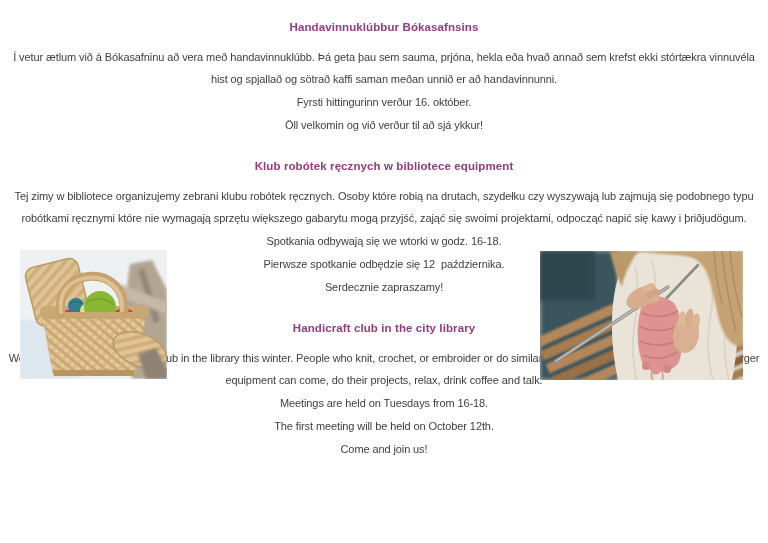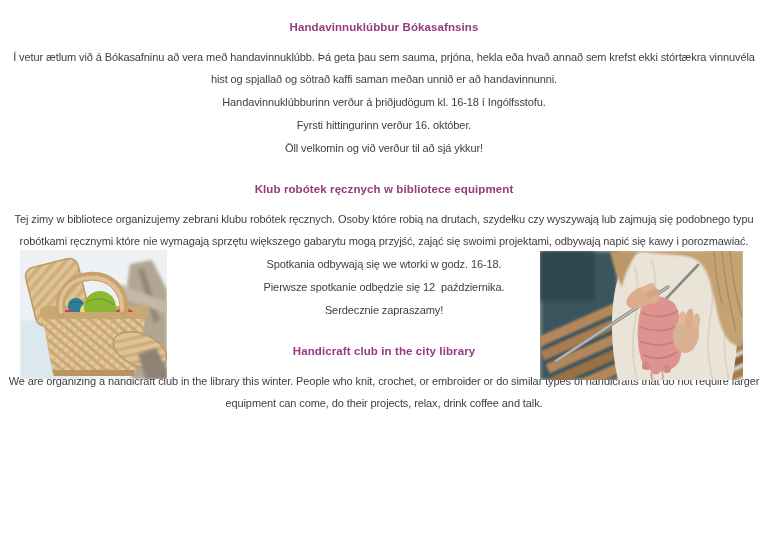--- a/index.html
+++ b/index.html
@@ -38,36 +38,38 @@
   .photo-right { left:540px; top:251px; width:203px; height:129px; }
 </style>
 </head>
 <body>
 
 <div class="page">
 
   <div class="section-icelandic">
     <div class="heading">Handavinnuklúbbur Bókasafnsins</div>
     <p class="para">Í vetur ætlum við á Bókasafninu að vera með handavinnuklúbb. Þá geta þau sem sauma, prjóna, hekla eða hvað annað sem krefst ekki stórtækra vinnuvéla hist og spjallað og sötrað kaffi saman meðan unnið er að handavinnunni.</p>
-    <p class="para">Handavinnuklúbburinn verður á þriðjudögum kl. 16-18 í Ingólfsstofu.</p>
     <p class="para">Fyrsti hittingurinn verður 16. október.</p>
     <p class="para">Öll velkomin og við verður til að sjá ykkur!</p>
   </div>
 
   <div class="section-polish">
     <div class="heading">Klub robótek ręcznych w bibliotece equipment</div>
-    <p class="para">Tej zimy w bibliotece organizujemy zebrani klubu robótek ręcznych. Osoby które robią na drutach, szydełku czy wyszywają lub zajmują się podobnego typu robótkami ręcznymi które nie wymagają sprzętu większego gabarytu mogą przyjść, zająć się swoimi projektami, odbywają napić się kawy i porozmawiać.</p>
+    <p class="para">Tej zimy w bibliotece organizujemy zebrani klubu robótek ręcznych. Osoby które robią na drutach, szydełku czy wyszywają lub zajmują się podobnego typu robótkami ręcznymi które nie wymagają sprzętu większego gabarytu mogą przyjść, zająć się swoimi projektami, odpocząć napić się kawy i þriðjudögum.</p>
     <p class="para">Spotkania odbywają się we wtorki w godz. 16-18.</p>
     <p class="para">Pierwsze spotkanie odbędzie się 12  października.</p>
     <p class="para">Serdecznie zapraszamy!</p>
   </div>
 
   <div class="section-english">
     <div class="heading">Handicraft club in the city library</div>
     <p class="para">We are organizing a handicraft club in the library this winter. People who knit, crochet, or embroider or do similar types of handicrafts that do not require larger equipment can come, do their projects, relax, drink coffee and talk.</p>
+    <p class="para">Meetings are held on Tuesdays from 16-18.</p>
+    <p class="para">The first meeting will be held on October 12th.</p>
+    <p class="para">Come and join us!</p>
   </div>
 
   <div class="photo photo-left">
     <svg viewBox="0 0 147 129" preserveAspectRatio="none" xmlns="http://www.w3.org/2000/svg">
       <defs>
         <filter id="soft1" x="-20%" y="-20%" width="140%" height="140%">
             <feGaussianBlur stdDeviation="1.5"></feGaussianBlur>
           </filter>
         <pattern id="weave" width="7" height="7" patternUnits="userSpaceOnUse" patternTransform="rotate(40)">
           <rect width="7" height="7" fill="#d9ba8a"></rect>

